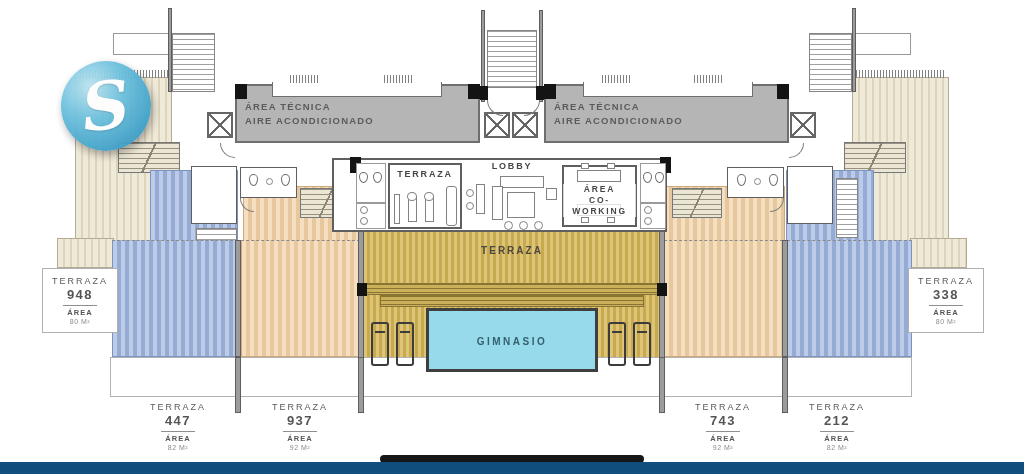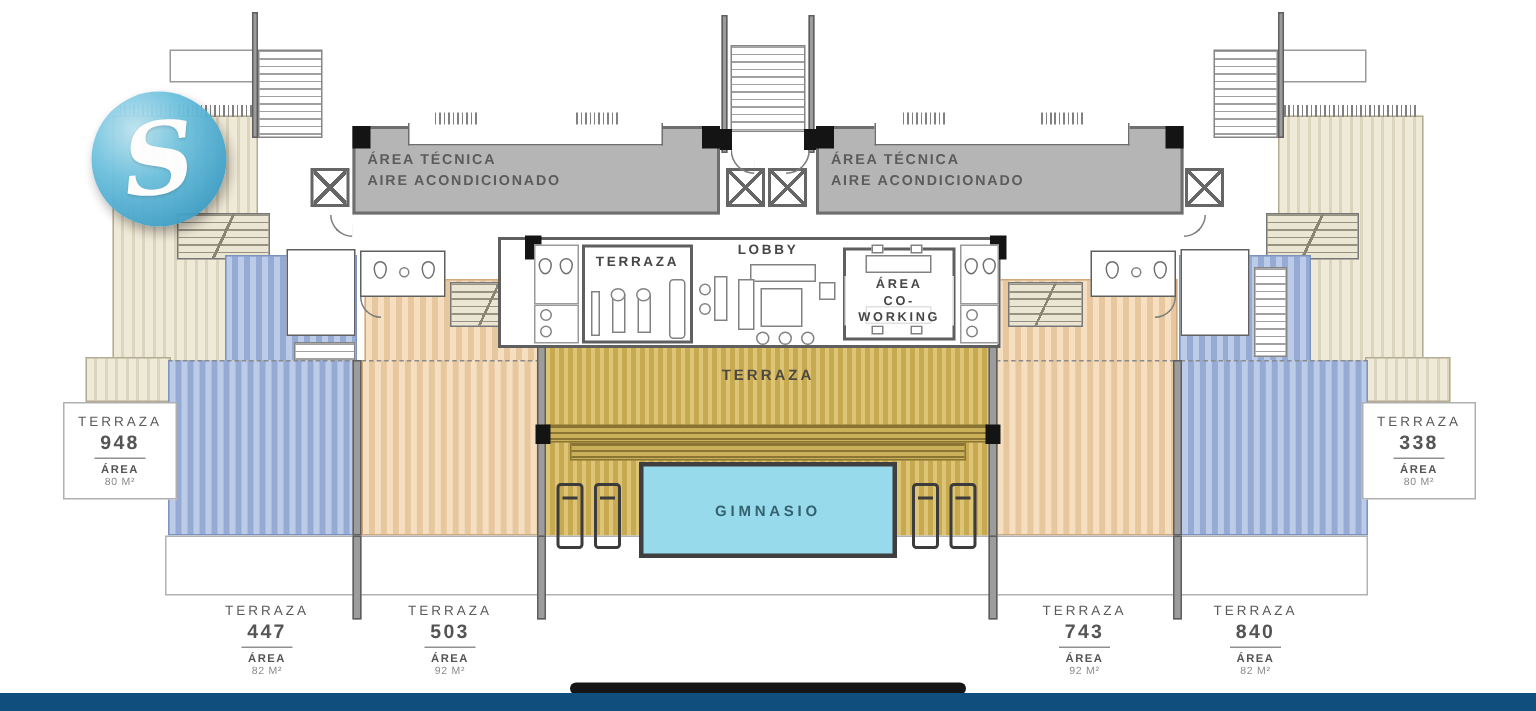--- a/index.html
+++ b/index.html
@@ -235,35 +235,35 @@
   </div>
   <div class="abs unit" style="left:138px;top:402px;width:80px;">
     <div class="t">TERRAZA</div>
     <div class="n">447</div>
     <div class="rule"></div>
     <div class="a">ÁREA</div>
     <div class="v">82 M²</div>
   </div>
   <div class="abs unit" style="left:260px;top:402px;width:80px;">
     <div class="t">TERRAZA</div>
-    <div class="n">503</div>
+    <div class="n">937</div>
     <div class="rule"></div>
     <div class="a">ÁREA</div>
     <div class="v">92 M²</div>
   </div>
   <div class="abs unit" style="left:683px;top:402px;width:80px;">
     <div class="t">TERRAZA</div>
     <div class="n">743</div>
     <div class="rule"></div>
     <div class="a">ÁREA</div>
     <div class="v">92 M²</div>
   </div>
   <div class="abs unit" style="left:797px;top:402px;width:80px;">
     <div class="t">TERRAZA</div>
-    <div class="n">840</div>
+    <div class="n">212</div>
     <div class="rule"></div>
     <div class="a">ÁREA</div>
     <div class="v">82 M²</div>
   </div>
 
   <div class="abs logo" style="left:61px;top:61px;width:90px;height:90px;">
     <span>S</span>
   </div>
 
   <div class="abs pill" style="left:380px;top:455px;width:264px;height:8px;"></div>

